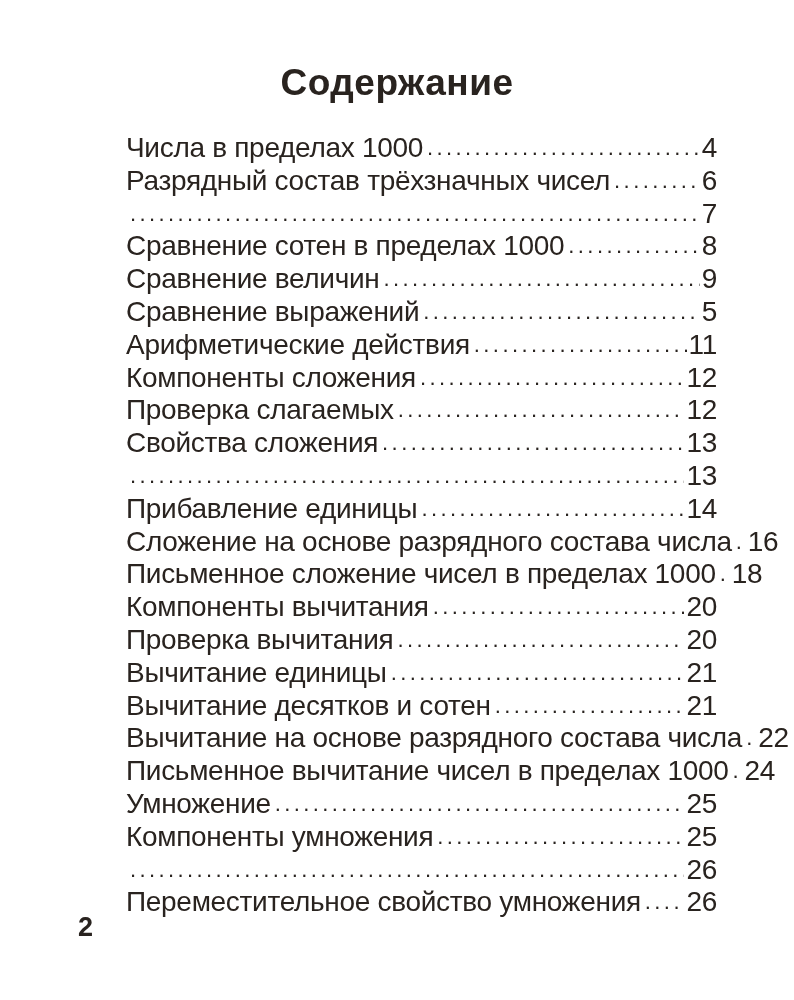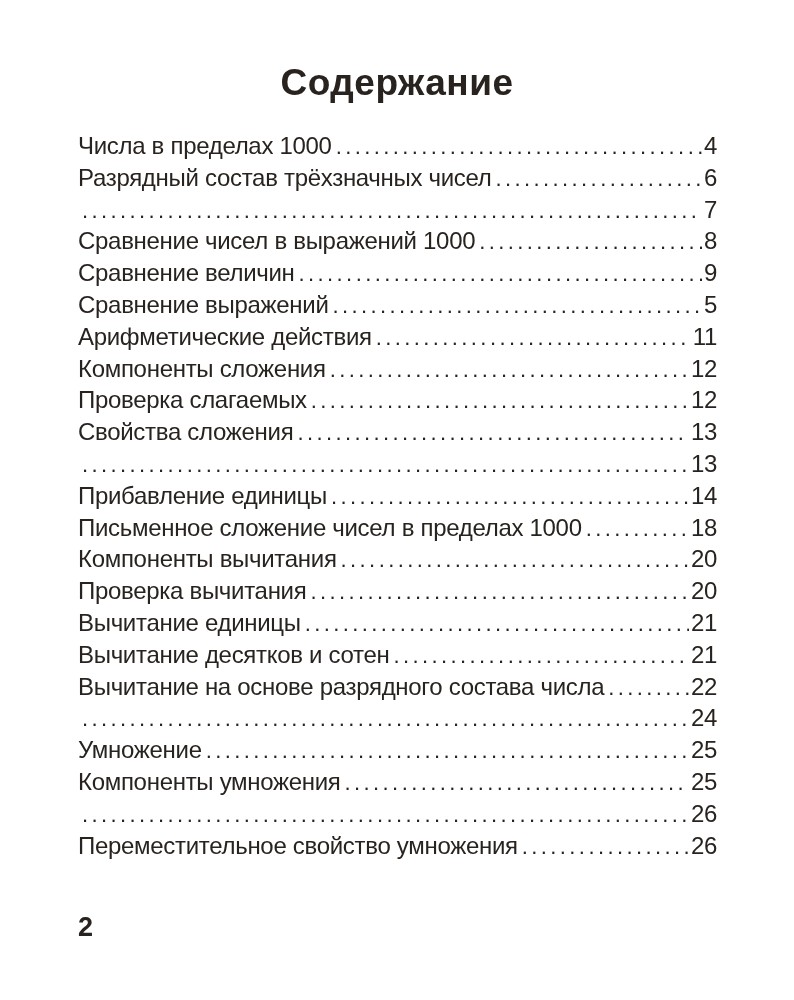--- a/index.html
+++ b/index.html
@@ -24,25 +24,26 @@
     font-size: 37px;
     font-weight: bold;
     letter-spacing: 0.5px;
     color: #29231f;
   }
   .toc {
     margin: 27px 77px 0 78px;
   }
   .toc-row {
     display: flex;
-    align-items: flex-start;
-    font-size: 24px;
+    align-items: flex-end;
+    font-size: 28px;
     line-height: 30.8px;
     letter-spacing: -0.3px;
     white-space: nowrap;
+    margin-left: 48px;
   }
   .toc-label {
     flex: none;
   }
   .leader {
     flex: 1 1 auto;
     overflow: hidden;
     white-space: nowrap;
     margin: 0 2px 0 4px;
     min-width: 10px;
@@ -85,21 +86,21 @@
     <span class="leader"></span>
     <span class="toc-page">6</span>
   </div>
 
   <div class="toc-row">
     <span class="leader"></span>
     <span class="toc-page">7</span>
   </div>
 
   <div class="toc-row">
-    <span class="toc-label">Сравнение чисел в выражений 1000</span>
+    <span class="toc-label">Сравнение сотен в пределах 1000</span>
     <span class="leader"></span>
     <span class="toc-page">8</span>
   </div>
 
   <div class="toc-row">
     <span class="toc-label">Сравнение величин</span>
     <span class="leader"></span>
     <span class="toc-page">9</span>
   </div>
 
@@ -137,20 +138,25 @@
     <span class="leader"></span>
     <span class="toc-page">13</span>
   </div>
 
   <div class="toc-row">
     <span class="toc-label">Прибавление единицы</span>
     <span class="leader"></span>
     <span class="toc-page">14</span>
   </div>
 
+  <div class="toc-row">
+    <span class="toc-label">Сложение на основе разрядного состава числа</span>
+    <span class="leader"></span>
+    <span class="toc-page">16</span>
+  </div>
 
   <div class="toc-row">
     <span class="toc-label">Письменное сложение чисел в пределах 1000</span>
     <span class="leader"></span>
     <span class="toc-page">18</span>
   </div>
 
   <div class="toc-row">
     <span class="toc-label">Компоненты вычитания</span>
     <span class="leader"></span>
@@ -175,20 +181,21 @@
     <span class="toc-page">21</span>
   </div>
 
   <div class="toc-row">
     <span class="toc-label">Вычитание на основе разрядного состава числа</span>
     <span class="leader"></span>
     <span class="toc-page">22</span>
   </div>
 
   <div class="toc-row">
+    <span class="toc-label">Письменное вычитание чисел в пределах 1000</span>
     <span class="leader"></span>
     <span class="toc-page">24</span>
   </div>
 
   <div class="toc-row">
     <span class="toc-label">Умножение</span>
     <span class="leader"></span>
     <span class="toc-page">25</span>
   </div>
 

